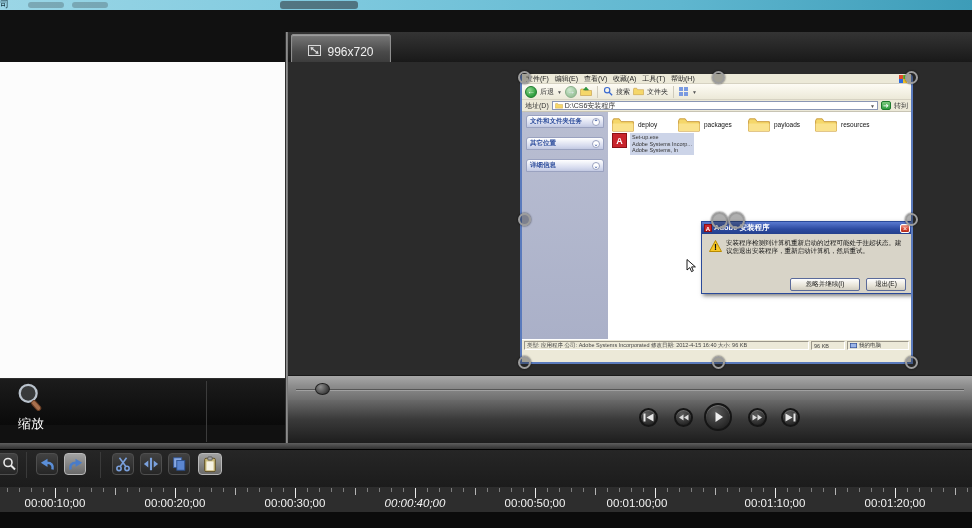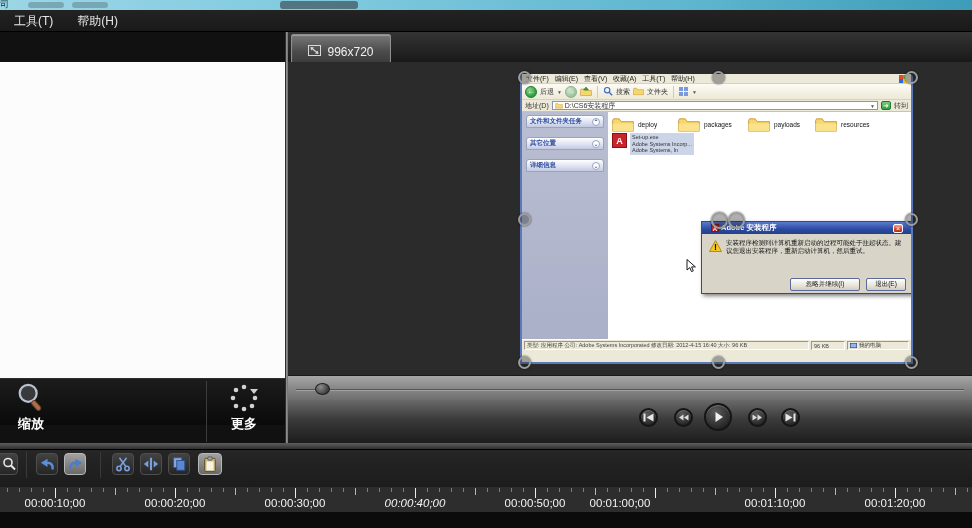--- a/index.html
+++ b/index.html
@@ -86,42 +86,42 @@
   .file-lines{background:#ccd4e8;padding:1px 2px;font-size:5.5px;color:#333;line-height:6.5px;}
   #xp-status{height:12px;background:#ece9d8;border-top:1px solid #fff;display:flex;align-items:center;
     font-size:5.5px;color:#444;padding:0 2px;gap:2px;}
   #xp-status .seg{border:1px solid;border-color:#9a968a #fff #fff #9a968a;height:9px;
     display:flex;align-items:center;padding:0 2px;white-space:nowrap;overflow:hidden;}
 
   
   #dlg{position:absolute;left:93px;top:109px;width:212px;height:73px;background:#d8d4c8;
     border:1px solid #2a4a9a;box-shadow:2px 2px 4px rgba(0,0,0,.5);}
   #dlg-title{height:12px;background:linear-gradient(#5a7ad0,#2c4aa0 60%,#24408c);display:flex;
-    align-items:center;padding:0 9px;gap:2px;}
+    align-items:center;padding:0 2px;gap:2px;}
   #dlg-title .t{flex:1;font-size:7.5px;font-weight:bold;color:#fff;white-space:nowrap;}
   #dlg-msg{position:absolute;left:24px;top:17px;width:180px;font-size:6.5px;color:#111;line-height:8px;}
   .xp-btn{position:absolute;height:13px;background:linear-gradient(#fefefe,#e8e4d8 60%,#d0ccc0);
     border:1px solid #5a6a9a;border-radius:2px;font-size:6.5px;color:#111;display:flex;
     align-items:center;justify-content:center;}
 
   
   #seek-row{left:288px;top:375px;width:684px;height:25px;background:linear-gradient(#a8a8a8,#8e8e8e 40%,#6e6e6e);border-top:1px solid #1a1a1a;}
   #seek-groove{position:absolute;left:8px;right:8px;top:13px;height:2px;
     background:linear-gradient(#2f2f2f,#c6c6c6);}
   #seek-thumb{position:absolute;left:27px;top:7px;width:15px;height:12px;border-radius:50%;
     background:radial-gradient(circle at 35% 30%,#8e8e8e,#3a3a3a 75%);border:1px solid #1e1e1e;}
   #transport{left:288px;top:400px;width:684px;height:43px;
     background:linear-gradient(#6a6a6a,#3a3a3a 45%,#1d1d1d);}
   .pbtn{position:absolute;border-radius:50%;background:radial-gradient(circle at 40% 30%,#5c5c5c,#262626 75%);
     border:2px solid #151515;box-shadow:inset 0 1px 1px rgba(255,255,255,.25);
     display:flex;align-items:center;justify-content:center;}
 
   
   #left-tools{left:0;top:378px;width:285px;height:47px;background:linear-gradient(#1c1c1c,#0a0a0a);
-    border-top:1px solid #2e2e2e;font-weight:bold;}
+    border-top:1px solid #2e2e2e;}
   .tool{position:absolute;top:2px;width:62px;height:60px;display:flex;flex-direction:column;
     align-items:center;justify-content:flex-start;color:#fff;font-size:13px;}
   .tool .ic{height:34px;display:flex;align-items:center;justify-content:center;}
   #tools-sep{position:absolute;left:206px;top:2px;width:1px;height:61px;background:#3c3c3c;}
 
   
   #tl-strip{left:0;top:443px;width:972px;height:7px;background:linear-gradient(#5e5e5e,#303030);border-bottom:1px solid #000;}
   #tl-toolbar{left:0;top:450px;width:972px;height:37px;background:linear-gradient(#262626,#1c1c1c);}
   .ebtn{position:absolute;top:3px;width:22px;height:22px;border-radius:4px;
     background:linear-gradient(#424242,#262626);border:1px solid #4e4e4e;
@@ -140,24 +140,20 @@
 
 <div id="app">
 
   <div id="topstrip" class="abs">
     <span id="topfrag">司</span>
     <span class="blob" style="left:28px;top:2px;width:36px;height:6px;"></span>
     <span class="blob" style="left:72px;top:2px;width:36px;height:6px;"></span>
     <span class="blob" style="left:280px;top:1px;width:78px;height:8px;background:rgba(50,60,66,.6);"></span>
   </div>
 
-  <div id="menubar" class="abs">
-    <span class="menu-item">工具(T)</span>
-    <span class="menu-item">帮助(H)</span>
-  </div>
 
 
   <div id="right-topbar" class="abs">
     <div class="pill" style="left:4px;width:100px;">
       <span>
         <svg width="13" height="11" viewBox="0 0 13 11">
             <rect x="0.5" y="0.5" width="12" height="10" fill="none" stroke="#d8d8d8"></rect>
             <line x1="3.5" y1="3" x2="9.5" y2="8" stroke="#d8d8d8" stroke-width="1.2"></line>
             <polygon points="2.5,2 6,2.6 3.1,5.4" fill="#d8d8d8"></polygon>
             <polygon points="10.5,9 7,8.4 9.9,5.6" fill="#d8d8d8"></polygon>
@@ -374,37 +370,20 @@
     <div class="tool" style="left:0px;">
       <span class="ic">
         <svg width="32" height="32" viewBox="0 0 34 34">
             <circle cx="14" cy="12" r="9" fill="rgba(210,220,228,0.18)" stroke="#b9c2cc" stroke-width="2.4"></circle>
             <rect x="20" y="19" width="5" height="12" rx="2.4" transform="rotate(-42 22.5 25)" fill="#a8704e" stroke="#6a3e24"></rect>
           </svg>
       </span>
       <span>缩放</span>
     </div>
     <div id="tools-sep"></div>
-    <div class="tool" style="left:213px;">
-      <span class="ic">
-        <svg width="30" height="30" viewBox="0 0 30 30">
-            <g fill="#d2d2d2">
-              <circle cx="15" cy="4" r="2.3"></circle>
-              <circle cx="7" cy="7" r="2.3"></circle>
-              <circle cx="4" cy="15" r="2.3"></circle>
-              <circle cx="7" cy="23" r="2.3"></circle>
-              <circle cx="15" cy="26" r="2.3"></circle>
-              <circle cx="23" cy="23" r="2.3"></circle>
-              <circle cx="26" cy="15" r="2.3"></circle>
-            </g>
-            <polygon points="21,6 29,6 25,11" fill="#d2d2d2"></polygon>
-          </svg>
-      </span>
-      <span>更多</span>
-    </div>
   </div>
 
   <div id="tl-strip" class="abs"></div>
   <div id="tl-toolbar" class="abs">
     <div class="ebtn" style="left:-9px;width:27px;">
       <svg width="14" height="14" viewBox="0 0 14 14" style="margin-left:8px;">
           <circle cx="6" cy="5.5" r="4" fill="none" stroke="#e8e8e8" stroke-width="1.6"></circle>
           <line x1="9" y1="8.5" x2="13" y2="12.5" stroke="#e8e8e8" stroke-width="2"></line>
         </svg>
     </div>
@@ -453,21 +432,21 @@
         </svg>
     </div>
   </div>
 
   <div id="ruler" class="abs">
       <div class="ts" style="left: 55px;">00:00:10;00</div>
       <div class="ts" style="left: 175px;">00:00:20;00</div>
       <div class="ts" style="left: 295px;">00:00:30;00</div>
       <div class="ts" style="left: 415px; font-style: italic;">00:00:40;00</div>
       <div class="ts" style="left: 535px;">00:00:50;00</div>
-      <div class="ts" style="left: 620px;">00:01:00;00</div>
+      <div class="ts" style="left: 637px;">00:01:00;00</div>
       <div class="ts" style="left: 775px;">00:01:10;00</div>
       <div class="ts" style="left: 895px;">00:01:20;00</div>
       <div class="tick" style="left: 7px; height: 4px; background: rgb(125, 125, 125);"></div>
       <div class="tick" style="left: 19px; height: 4px; background: rgb(125, 125, 125);"></div>
       <div class="tick" style="left: 31px; height: 4px; background: rgb(125, 125, 125);"></div>
       <div class="tick" style="left: 43px; height: 4px; background: rgb(125, 125, 125);"></div>
       <div class="tick" style="left: 55px; height: 10px; background: rgb(234, 234, 234);"></div>
       <div class="tick" style="left: 67px; height: 4px; background: rgb(125, 125, 125);"></div>
       <div class="tick" style="left: 79px; height: 4px; background: rgb(125, 125, 125);"></div>
       <div class="tick" style="left: 91px; height: 4px; background: rgb(125, 125, 125);"></div>

